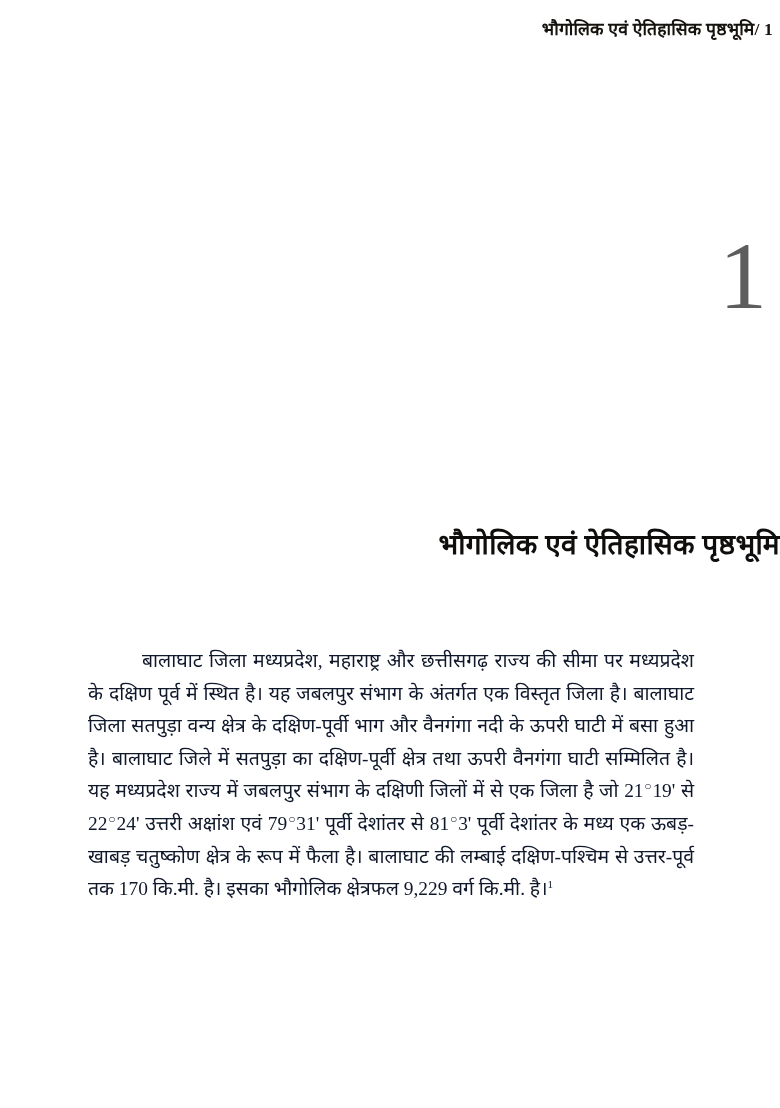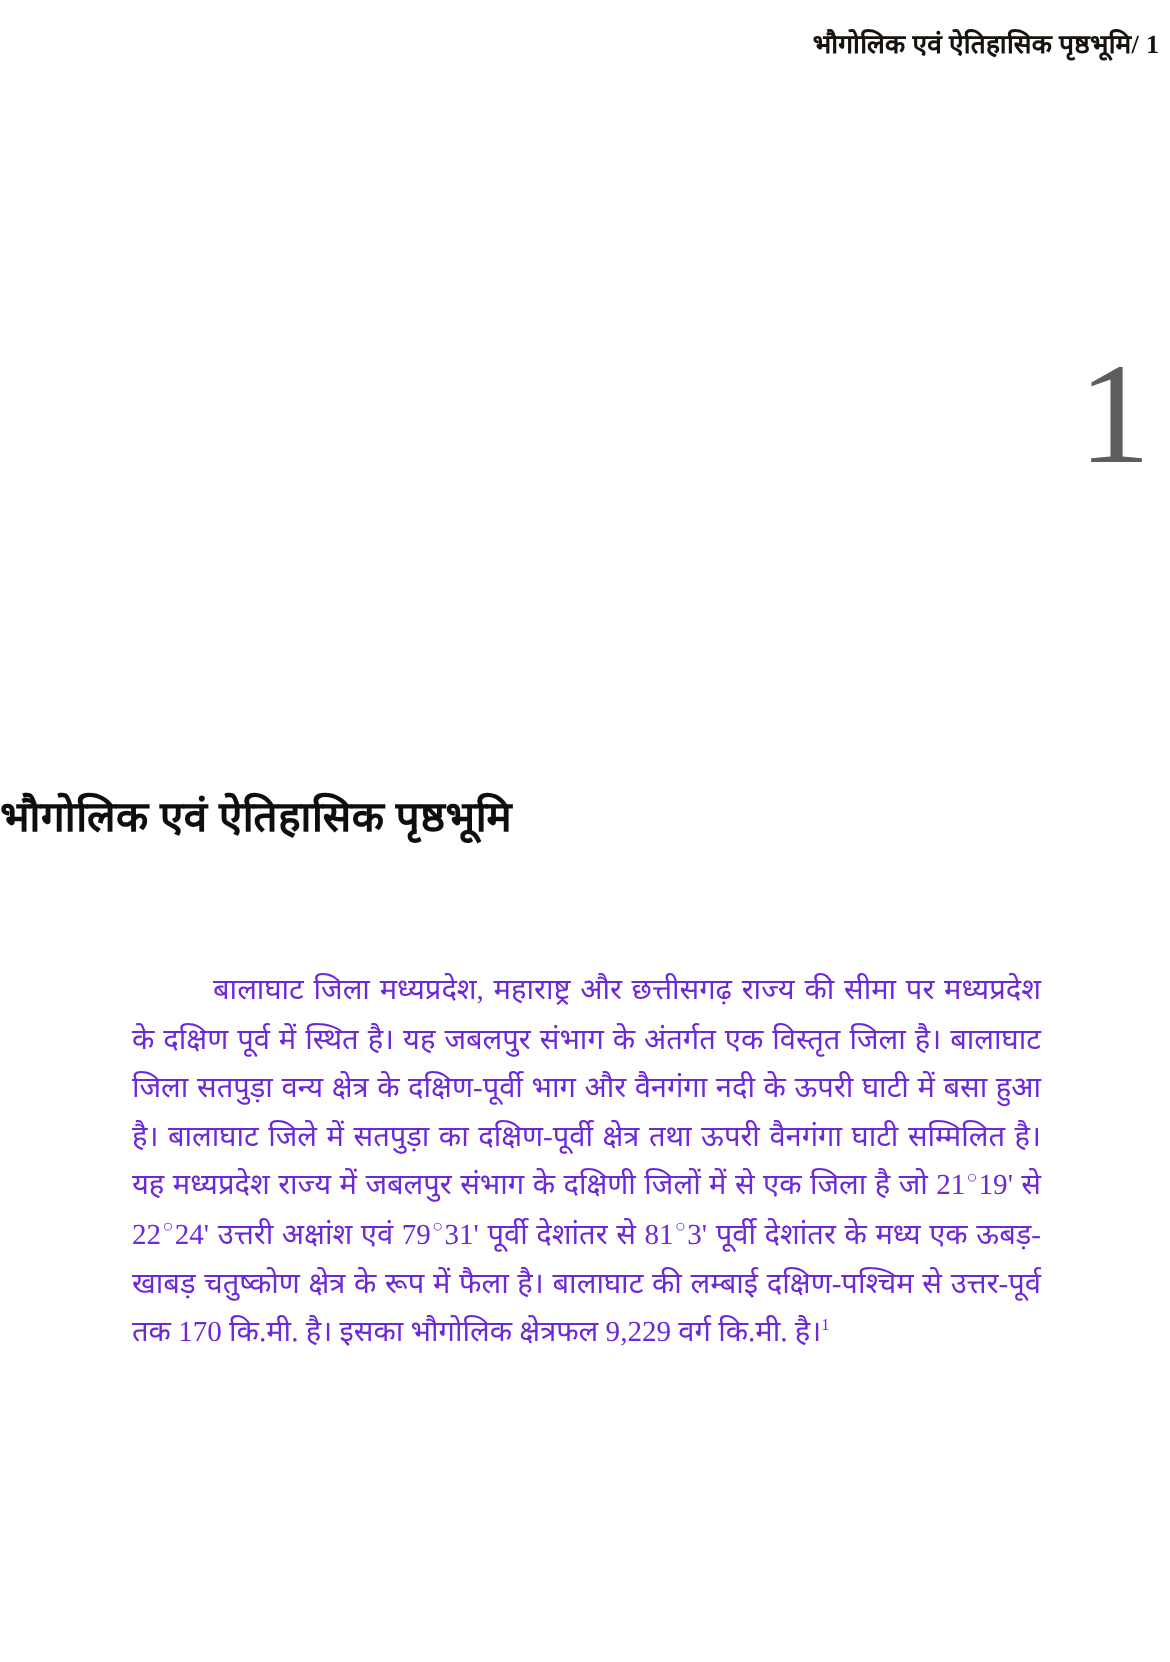--- a/index.html
+++ b/index.html
@@ -48,21 +48,21 @@
     font-family: "Liberation Serif", "DejaVu Serif", serif;
     user-select: none;
   }
 
   
   .chapter-title {
     position: absolute;
     top: 505px;
     left: 0;
     width: 780px;
-    text-align: left;
+    text-align: right;
     font-size: 28px;
     font-weight: 700;
     letter-spacing: 0.4px;
     color: #100e0c;
   }
 
   
   .textblock {
     position: absolute;
     left: 88px;
@@ -77,21 +77,21 @@
     color: #100e0c;
     line-height: 1.3;
   }
 
   p.body-par {
     margin: 0;
     font-size: 19.4px;
     line-height: 32.6px;
     text-align: justify;
     text-justify: inter-word;
-    color: #6d28d9;
+    color: #0f172a;
     text-indent: 54px;
   }
 
   p.body-par + p.body-par {
     margin-top: 3px;
   }
 
   
   .par-last {
     max-height: 70px;

